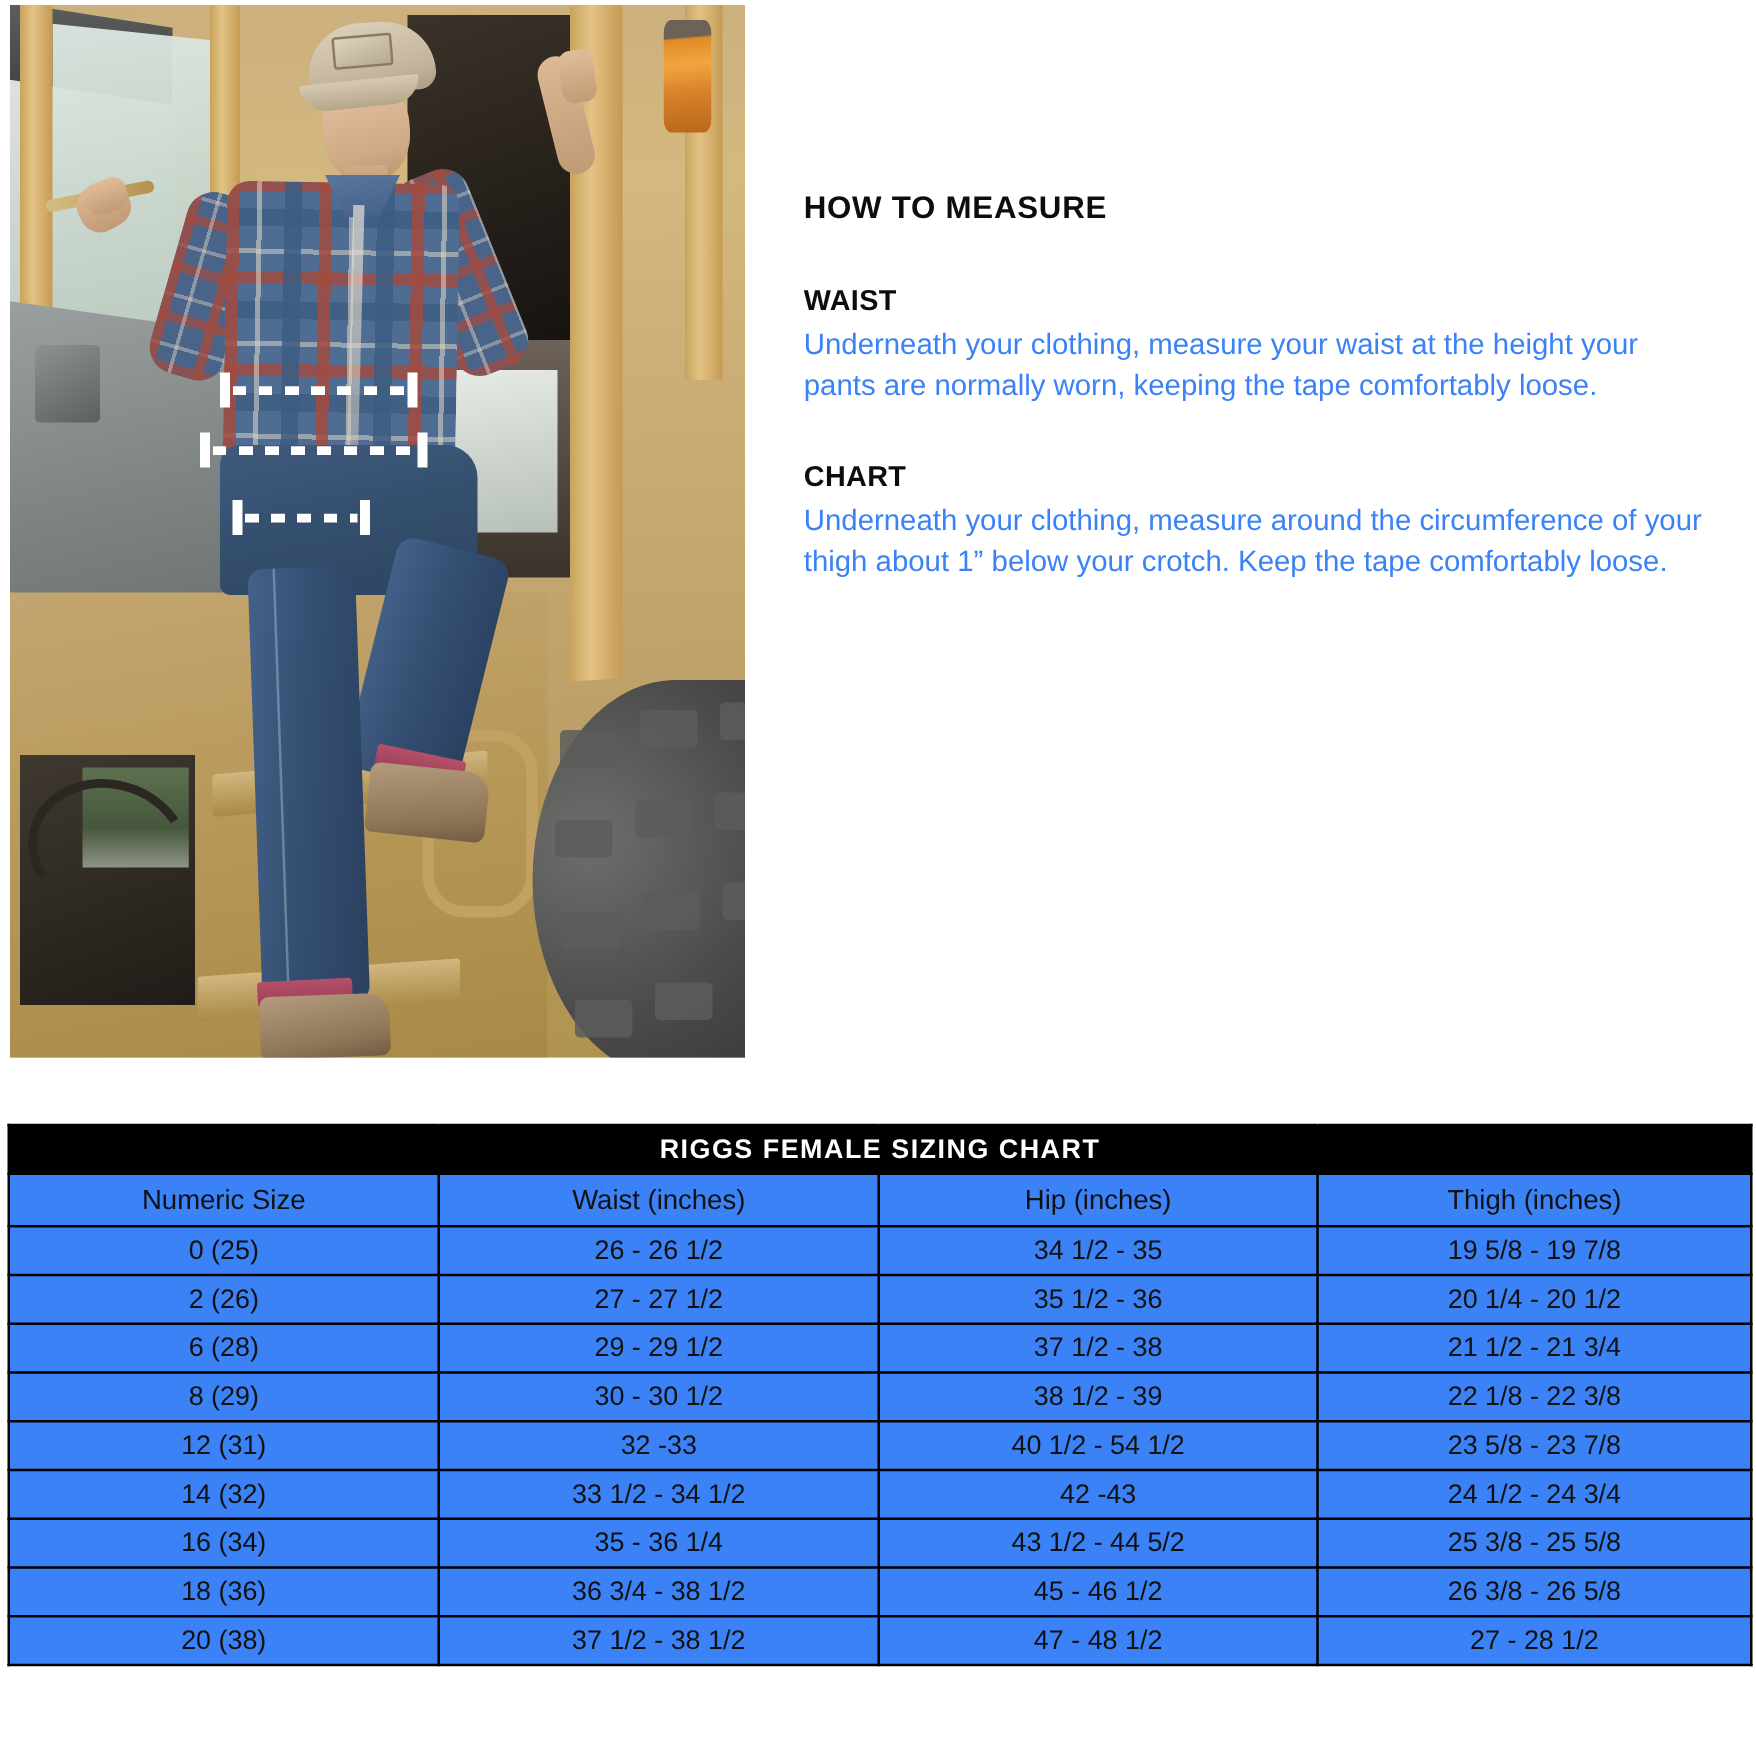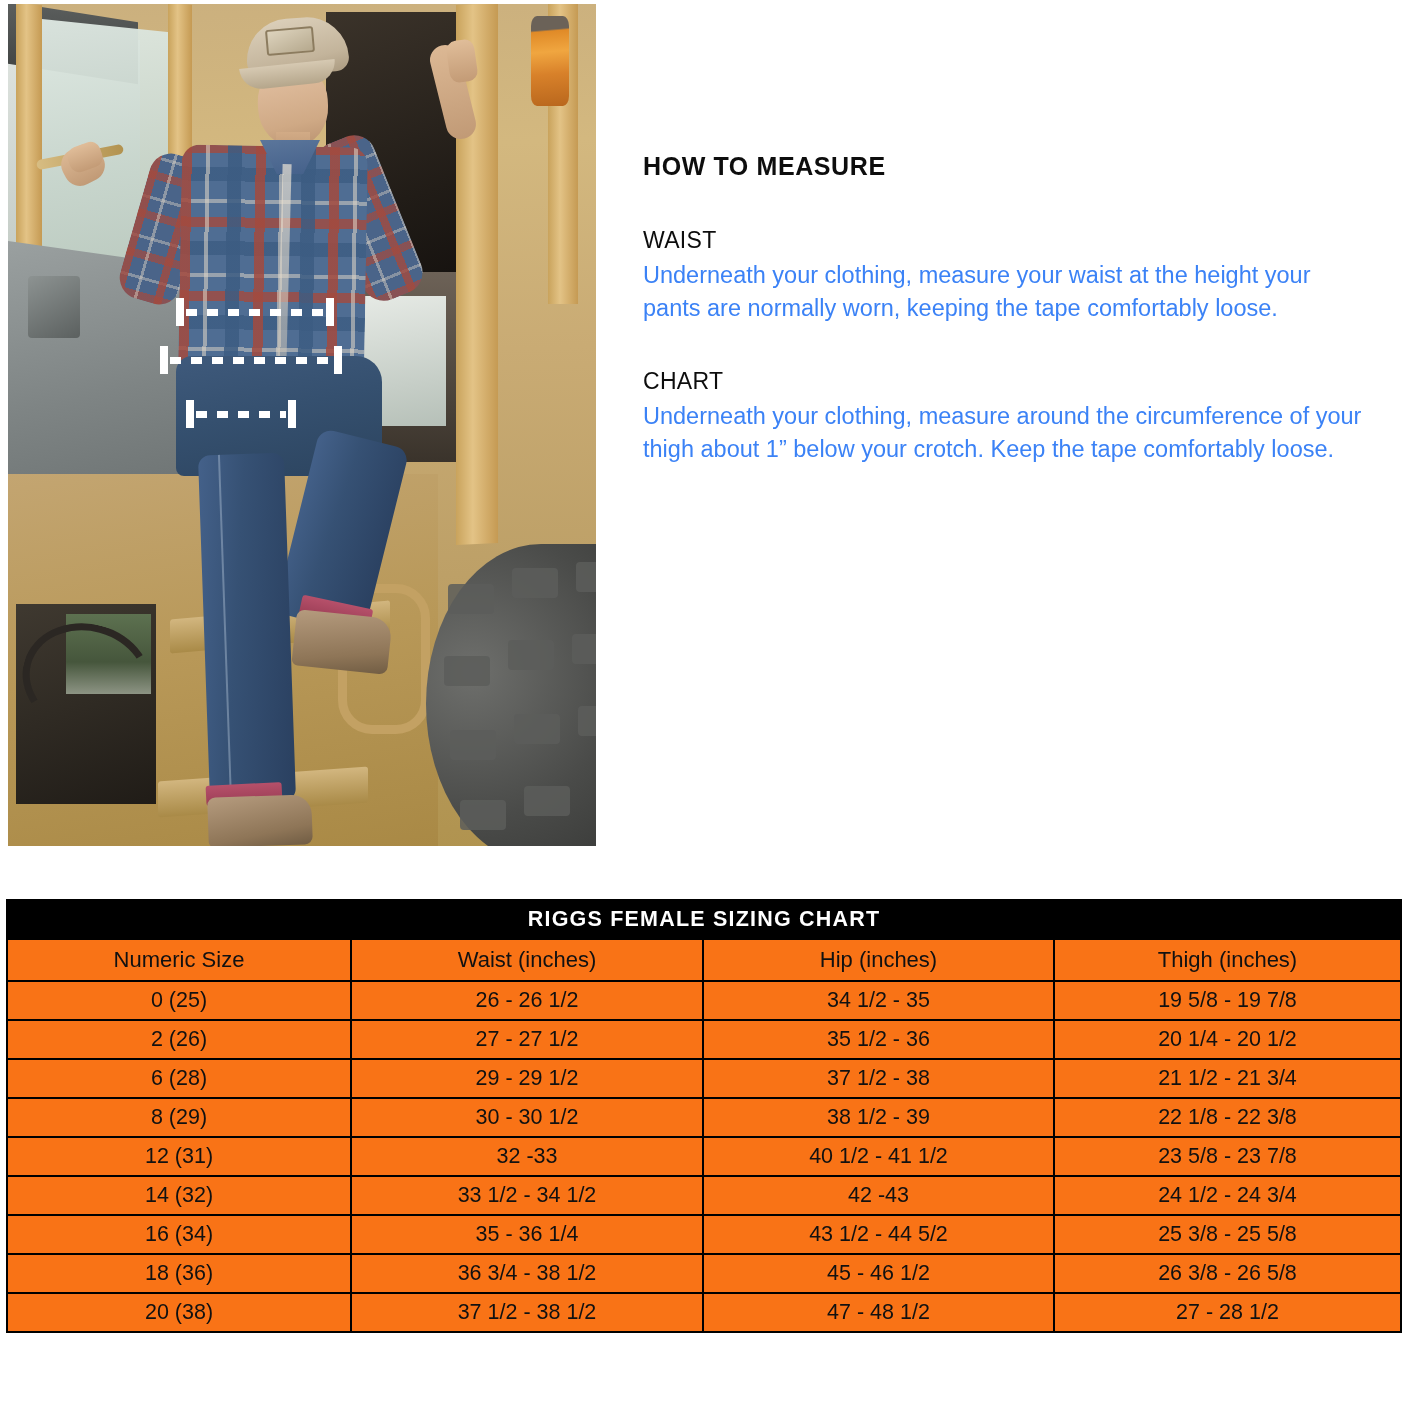--- a/index.html
+++ b/index.html
@@ -306,21 +306,21 @@
     font-size: 25px;
     font-weight: bold;
     letter-spacing: .6px;
     color: #0d0d0d;
     margin-bottom: 46px;
   }
   .instr-block { margin-bottom: 42px; }
   .instr-block:last-child { margin-bottom: 0; }
   .instr-head {
     font-size: 23px;
-    font-weight: normal;
+    font-weight: bold;
     letter-spacing: .3px;
     color: #0d0d0d;
     margin-bottom: 5px;
   }
   .instr-body {
     font-size: 23.5px;
     line-height: 1.42;
     color: #3b82f6;
   }
 
@@ -333,21 +333,21 @@
     table-layout: fixed;
   }
   .sizing-table th, .sizing-table td {
     border: 2px solid #000000;
     text-align: center;
     color: #111111;
     font-size: 21.5px;
     padding: 0;
     height: 39px;
     vertical-align: middle;
-    background: #f97316;
+    background: #3b82f6;
   }
   .table-banner {
     background: #000000 !important;
     color: #ffffff !important;
     font-size: 25px;
     font-weight: bold;
     letter-spacing: 1.2px;
     height: 42px;
     border: 2px solid #000000;
   }
@@ -507,21 +507,21 @@
         </tr>
         <tr>
           <td>8 (29)</td>
           <td>30 - 30 1/2</td>
           <td>38 1/2 - 39</td>
           <td>22 1/8 - 22 3/8</td>
         </tr>
         <tr>
           <td>12 (31)</td>
           <td>32 -33</td>
-          <td>40 1/2 - 41 1/2</td>
+          <td>40 1/2 - 54 1/2</td>
           <td>23 5/8 - 23 7/8</td>
         </tr>
         <tr>
           <td>14 (32)</td>
           <td>33 1/2 - 34 1/2</td>
           <td>42 -43</td>
           <td>24 1/2 - 24 3/4</td>
         </tr>
         <tr>
           <td>16 (34)</td>

